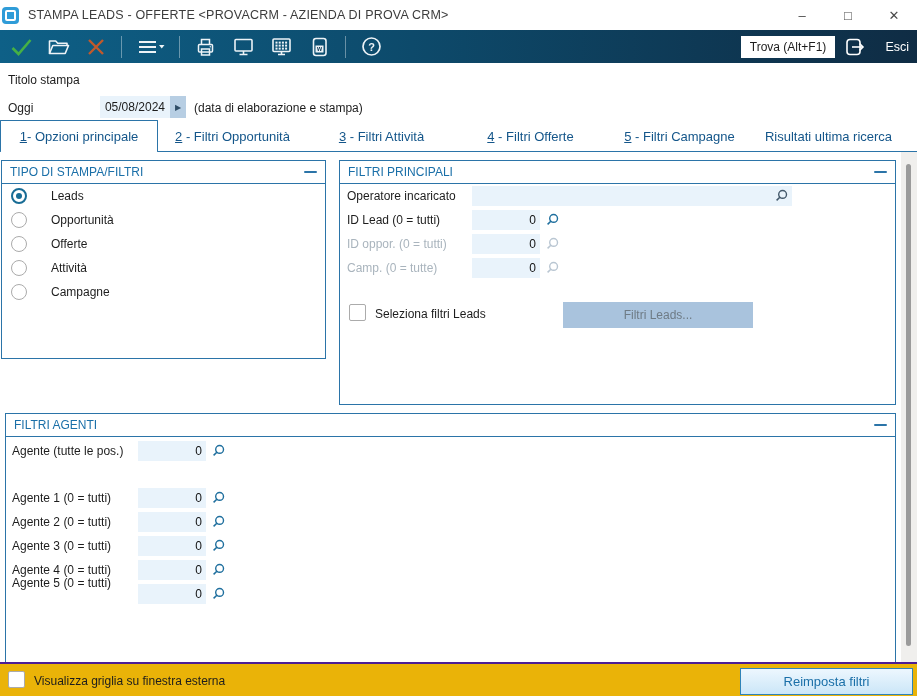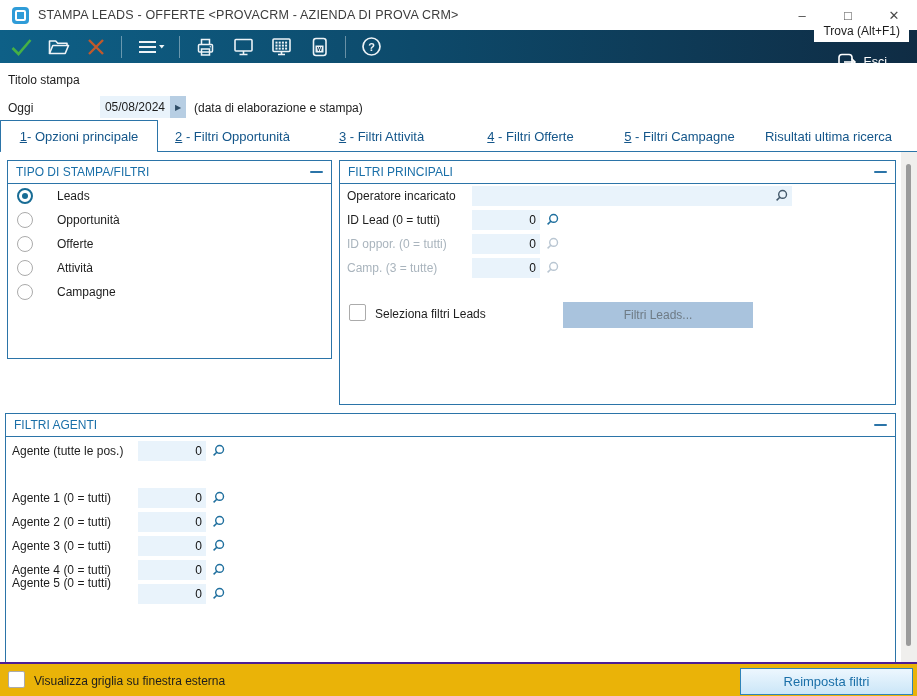--- a/index.html
+++ b/index.html
@@ -3,35 +3,35 @@
 <meta charset="utf-8">
 <style>
   * { box-sizing: border-box; margin: 0; padding: 0; }
   html,body { width:917px; height:696px; }
   body {
     position:relative; font-family:"Liberation Sans",sans-serif;
     background:#fff; overflow:hidden; color:#1d1d1d;
   }
 
   
-  .titlebar { height:30px; display:flex; align-items:center; background:#ffffff; padding-left:12px; }
+  .titlebar { height:30px; display:flex; align-items:center; background:#ffffff; padding-left:2px; }
   .app-icon { width:17px; height:17px; border-radius:4px; background:#2F9CD8; position:relative; margin-right:9px; flex:0 0 auto; }
   .app-icon::after { content:""; position:absolute; inset:3px; border:2px solid #fff; border-radius:2px; }
   .title-text { font-size:12.5px; color:#3C3C3C; letter-spacing:.2px; }
   .win-controls { margin-left:auto; display:flex; height:100%; }
   .win-btn { width:46px; display:flex; align-items:center; justify-content:center; color:#4A4A4A; font-size:13px; }
 
   
   .toolbar { height:33px; background:linear-gradient(90deg,#0E6087 0%,#0D4A6B 45%,#0F2C44 100%);
              display:flex; align-items:center; padding:0 8px; gap:13px; }
   .tb-icon { display:flex; align-items:center; justify-content:center; }
   .tb-sep { width:1px; height:22px; background:rgba(255,255,255,.38); }
-  .tb-right { margin-left:auto; display:flex; align-items:center; gap:9px;flex-direction:column; }
+  .tb-right { margin-left:auto; display:flex; align-items:center; gap:9px; }
   .trova { background:#fff; color:#1c1c1c; font-size:12px; padding:4px 9px; }
-  .esci { display:flex; align-items:center; gap:5px; color:#fff; font-size:12.5px; }
+  .esci { display:flex; align-items:center; gap:19px; color:#fff; font-size:12.5px; }
 
   
   .form-header { height:57px; position:relative; background:#fff; font-size:12px; }
   .lbl-titolo { position:absolute; left:8px; top:10px; }
   .lbl-oggi   { position:absolute; left:8px; top:38px; }
   .date-field { position:absolute; left:100px; top:33px; width:70px; height:22px; background:#E9F3FB;
                 display:flex; align-items:center; justify-content:flex-end; padding-right:5px; }
   .date-btn   { position:absolute; left:170px; top:33px; width:16px; height:22px; background:#B7CEE3;
                 display:flex; align-items:center; justify-content:center; font-size:8px; color:#2F4D66; }
   .date-hint  { position:absolute; left:194px; top:38px; }
@@ -45,21 +45,21 @@
   .tab.active { flex:0 0 158px; border:1px solid #2B74A8; border-bottom:none; background:#fff;
                 position:relative; z-index:2; border-radius:1px; }
 
   
   .content { position:relative; height:510px; background:#fff; font-size:12px; }
   .panel { position:absolute; border:1px solid #2B74A8; background:#fff; }
   .panel-header { height:23px; border-bottom:1px solid #2B74A8; display:flex; align-items:center;
                   padding:0 8px; color:#1A6FA8; font-size:12px; }
   .collapse { margin-left:auto; width:13px; height:2px; background:#2B74A8; border-radius:1px; }
 
-  .panel-tipo { left:7px; top:8px; width:325px; height:199px; }
+  .panel-tipo { left:1px; top:8px; width:325px; height:199px; }
   .radio-row { display:flex; align-items:center; height:24px; padding-left:9px; gap:24px; }
   .radio-row:first-of-type { margin-top:6px; }
   .radio { width:16px; height:16px; border-radius:50%; border:1px solid #ABABAB; background:#fff; position:relative; flex:0 0 auto; }
   .radio.sel { border:2px solid #186C95; }
   .radio.sel::after { content:""; position:absolute; inset:3px; border-radius:50%; background:#186C95; }
 
   .panel-fp { left:339px; top:8px; width:557px; height:245px; }
   .abs { position:absolute; }
   .field { background:#E9F3FB; display:flex; align-items:center; height:20px; }
   .field .val { flex:1; text-align:right; padding-right:4px; color:#111; }
@@ -280,21 +280,21 @@
     <div class="field abs" style="left:132px; top:73px; width:68px;">
       <span class="val">0</span>
     </div>
     <span class="mag mag-gray abs" style="left:205px; top:76px;">
       <svg width="14" height="14" viewBox="0 0 14 14" fill="none" stroke="currentColor">
           <circle cx="8.6" cy="5.4" r="3.9" stroke-width="1.4"></circle>
           <path d="M5.8 8.2 L2.6 11.4" stroke-width="1.5"></path>
         </svg>
     </span>
 
-    <div class="abs dis" style="left:7px; top:100px;">Camp. (3 = tutte)</div>
+    <div class="abs dis" style="left:7px; top:100px;">Camp. (0 = tutte)</div>
     <div class="field abs" style="left:132px; top:97px; width:68px;">
       <span class="val">0</span>
     </div>
     <span class="mag mag-gray abs" style="left:205px; top:100px;">
       <svg width="14" height="14" viewBox="0 0 14 14" fill="none" stroke="currentColor">
           <circle cx="8.6" cy="5.4" r="3.9" stroke-width="1.4"></circle>
           <path d="M5.8 8.2 L2.6 11.4" stroke-width="1.5"></path>
         </svg>
     </span>
 

